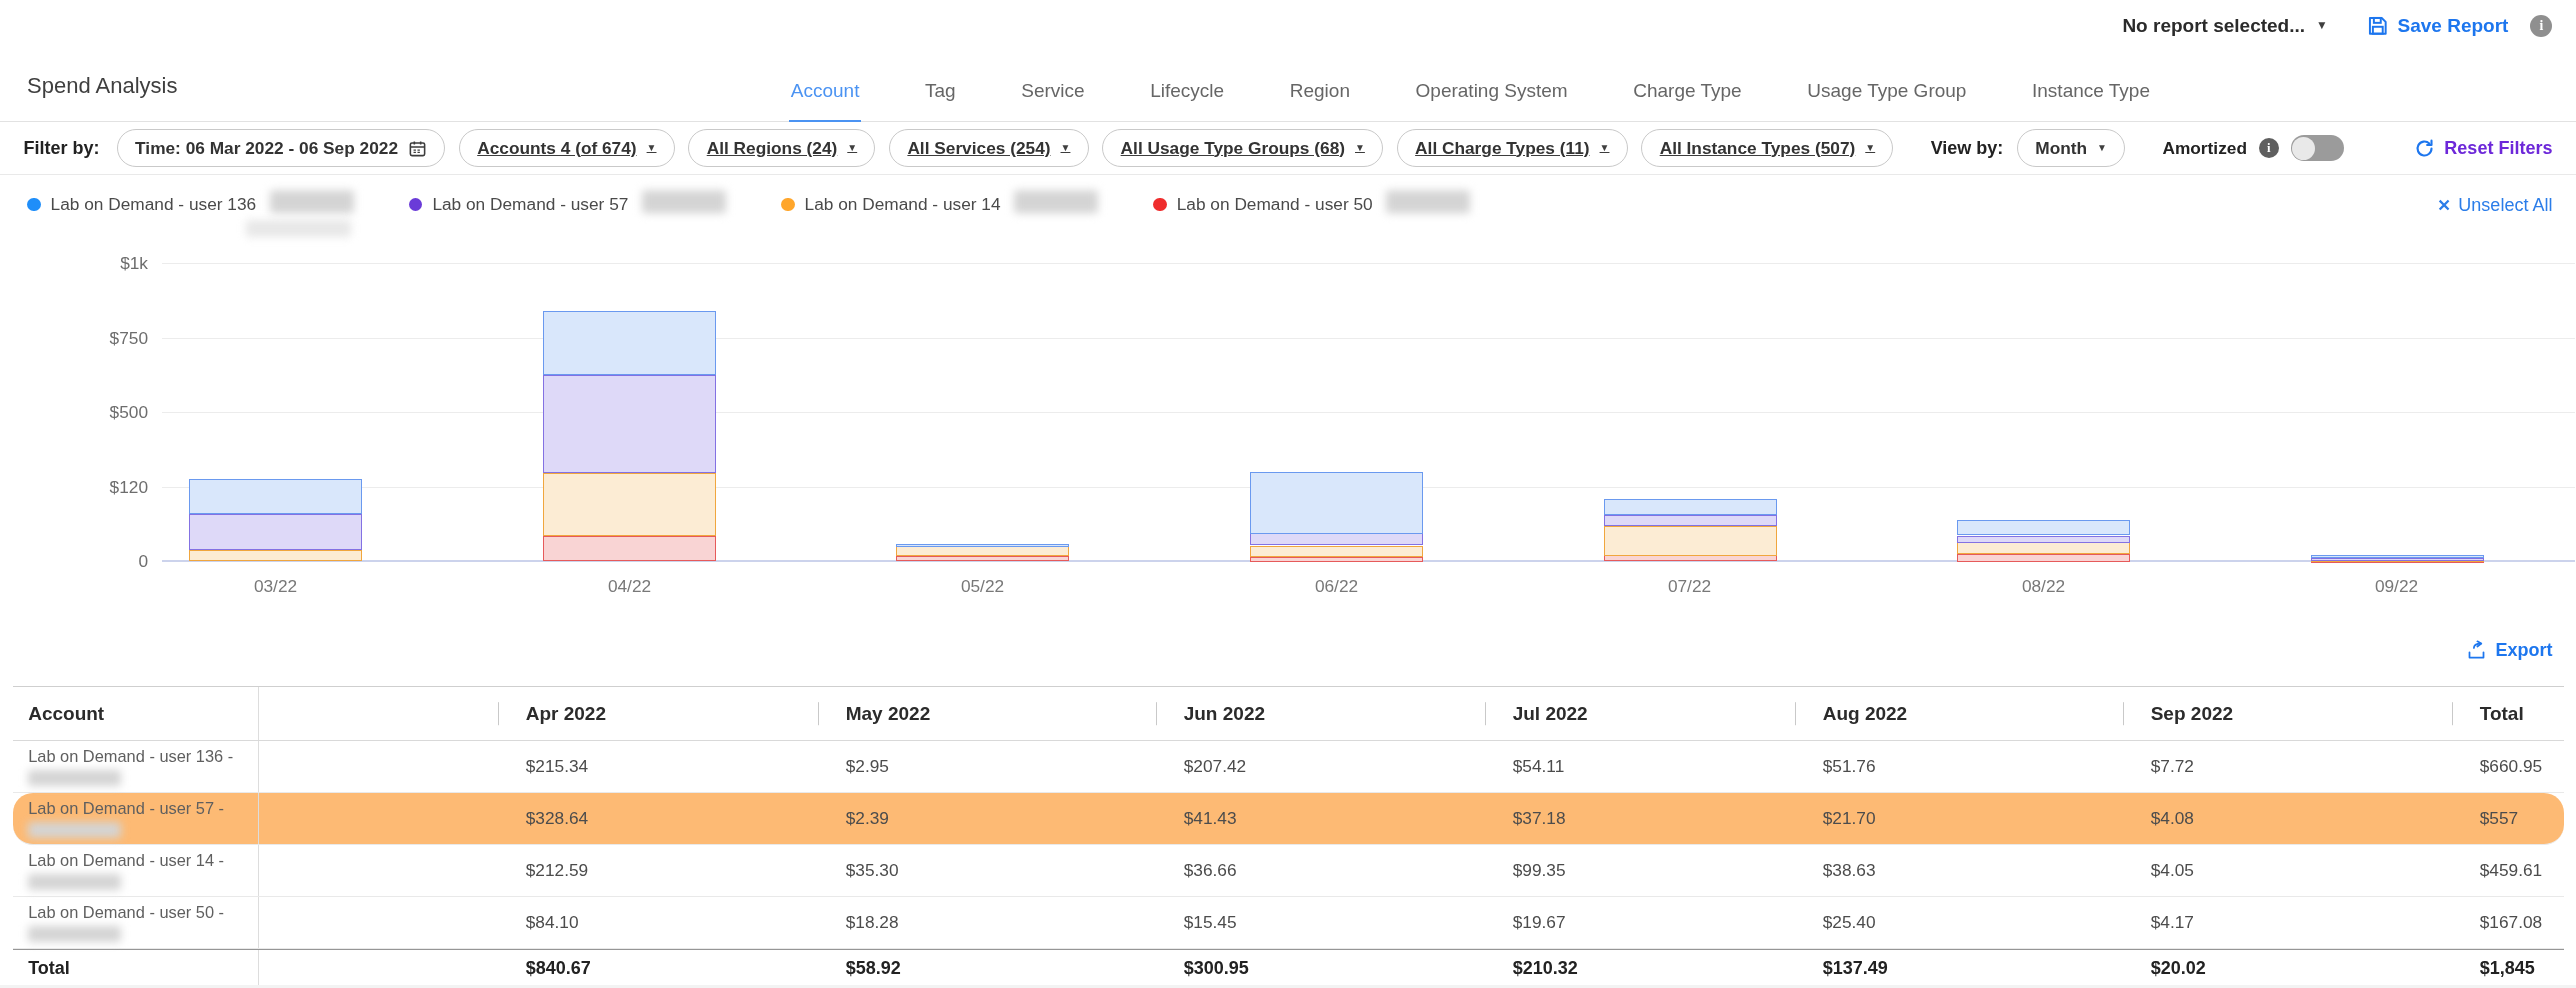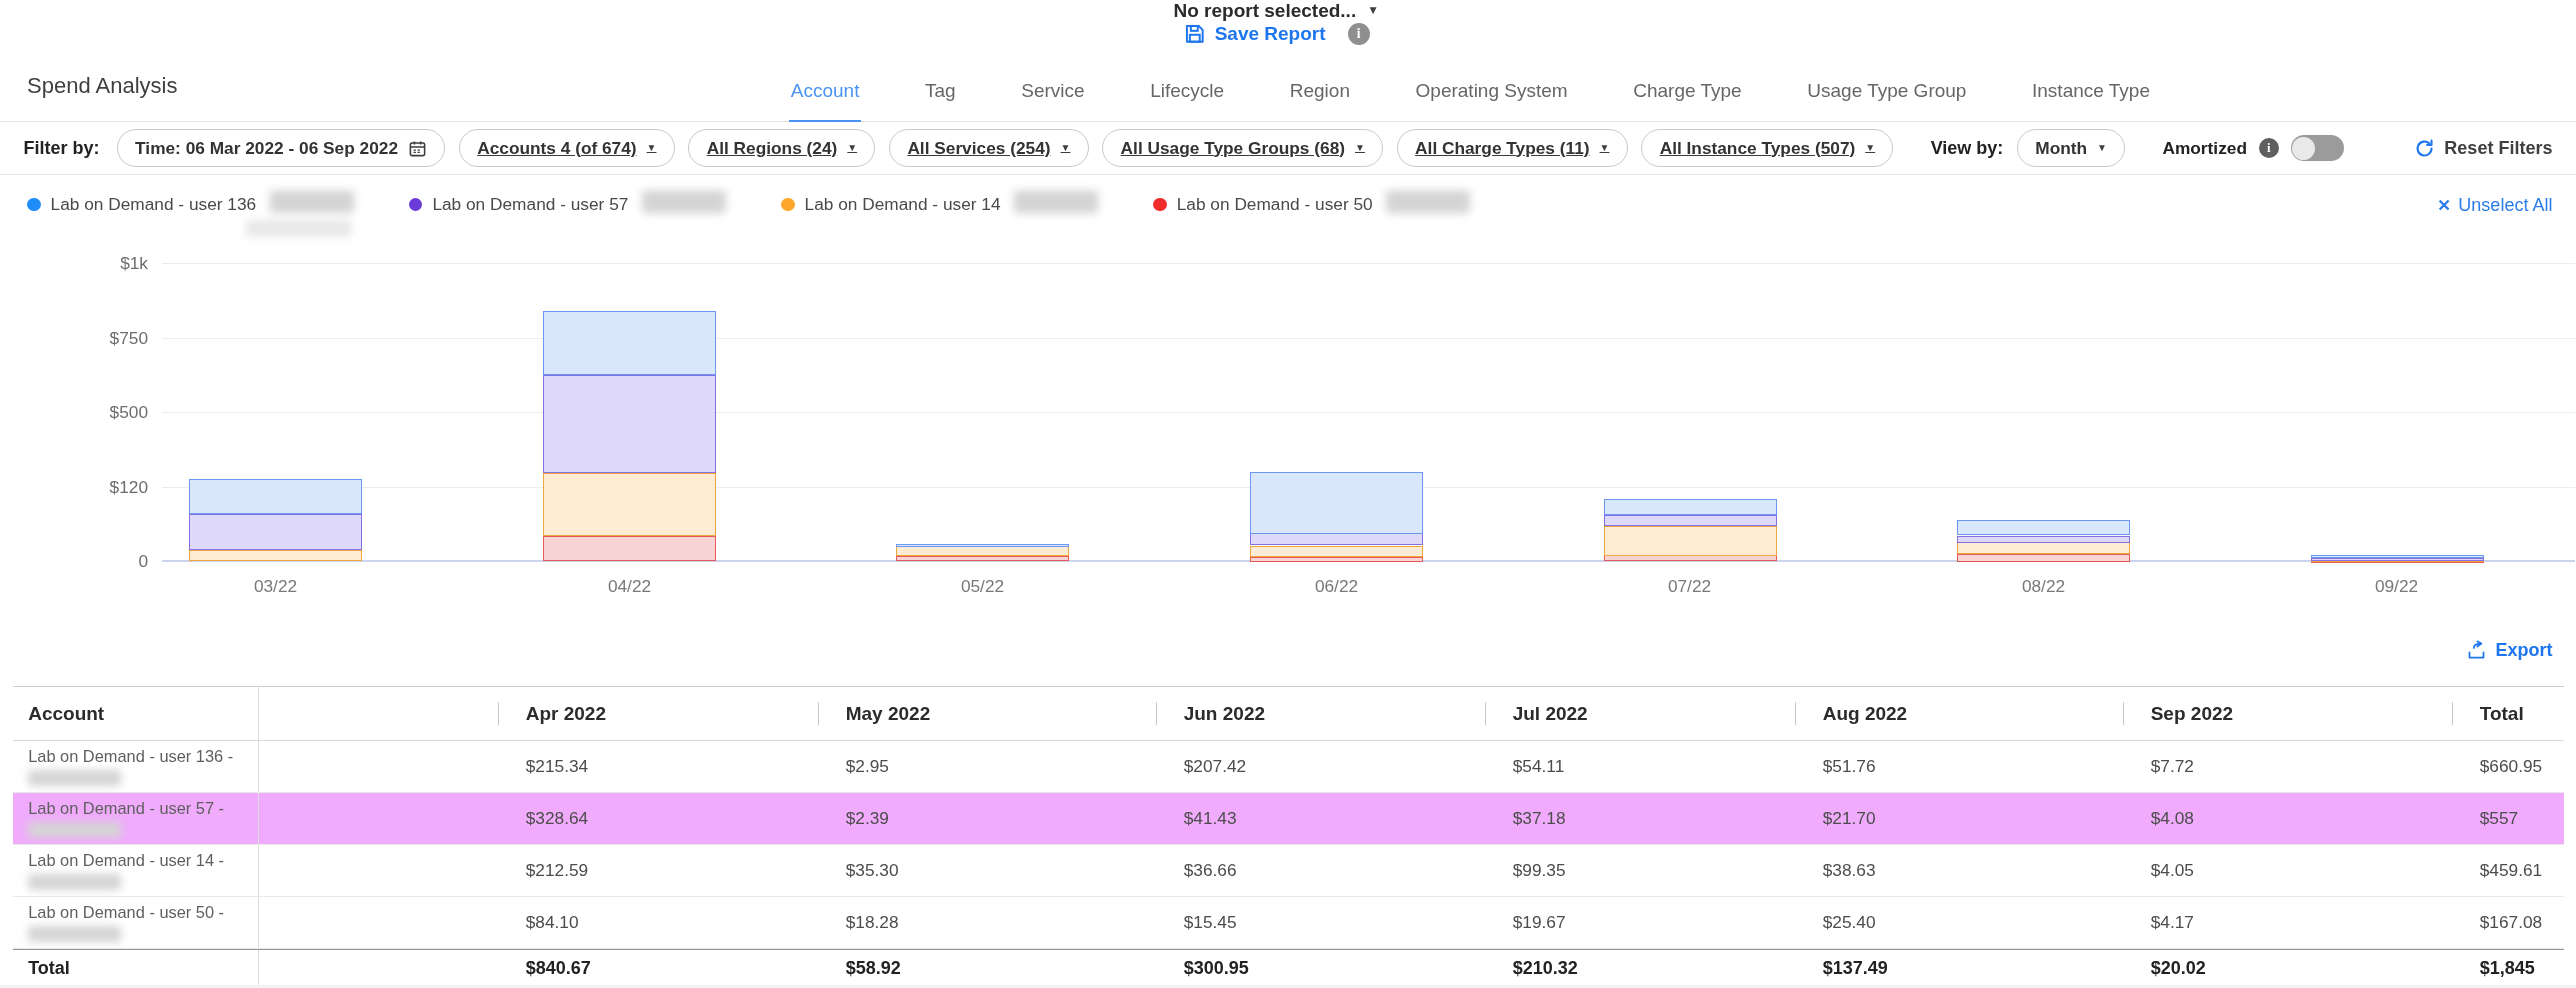--- a/index.html
+++ b/index.html
@@ -2,21 +2,21 @@
 <html style="font-size:14.5px"><head>
 <meta charset="utf-8">
 <style>
   * { margin:0; padding:0; box-sizing:border-box; }
   html,body { width:2576px; height:989px; background:#ffffff; overflow:hidden;
               font-family:"Liberation Sans", sans-serif; color:#3c3c3c; }
   #app { position:relative; width:2576px; height:989px; background:#fff; }
 
   
   .topbar { position:absolute; top:0; left:0; right:0; height:51px;
-            display:flex; align-items:center; padding-right:23.6px;flex-direction:column; }
+            display:flex; align-items:center; justify-content:flex-end; gap:38px; padding-right:23.6px; }
   .report-selector { display:flex; align-items:center; gap:11px; font-size:19px; font-weight:700; color:#2b2b2b; cursor:pointer; }
   .caret { font-size:11.8px; color:#3f3f3f; line-height:1; }
   .save-group { display:flex; align-items:center; gap:22px; }
   .save-btn { display:flex; align-items:center; gap:8.2px; color:#1d76ee; font-size:19px; font-weight:700; cursor:pointer; }
   .info-circle { width:22px; height:22px; border-radius:50%; background:#8f8f8f; color:#fff;
                  font-size:13.6px; font-weight:700; display:flex; align-items:center; justify-content:center;
                  font-family:"Liberation Serif", serif; }
   .info-circle.dark { background:#5f5f5f; width:20px; height:20px; font-size:12.7px; }
 
   
@@ -32,21 +32,21 @@
   .filter-label { font-size:18px; font-weight:700; color:#222; margin-right:3.6px; white-space:nowrap; }
   .pill { display:flex; align-items:center; gap:10px; height:38px; padding:0 17.3px; border:0.9px solid #c9c9c9;
           border-radius:19px; background:#fff; font-size:17.3px; font-weight:700; color:#333;
           white-space:nowrap; cursor:pointer; }
   .pill .caret { font-size:10px; }
   .viewby-label { font-size:18px; font-weight:700; color:#222; margin-left:23.6px; white-space:nowrap; }
   .amortized-group { display:flex; align-items:center; gap:11.8px; margin-left:23.6px; }
   .amortized-label { font-size:17.3px; font-weight:700; color:#222; white-space:nowrap; }
   .toggle { width:53px; height:26px; border-radius:13.6px; background:#9b9b9b; position:relative; cursor:pointer; }
   .toggle .knob { position:absolute; left:1.8px; top:1.8px; width:23px; height:23px; border-radius:50%; background:#e9e9e9; }
-  .reset-btn { margin-left:auto; display:flex; align-items:center; gap:9px; color:#404040;
+  .reset-btn { margin-left:auto; display:flex; align-items:center; gap:9px; color:#6d28d9;
                font-size:18px; font-weight:700; cursor:pointer; white-space:nowrap; }
 
   
   .legend { position:absolute; top:175px; left:0; right:0; height:71px; }
   .legend-items { position:absolute; left:27px; top:18px; display:flex; gap:55px; }
   .legend-item { display:flex; align-items:center; gap:10px; cursor:pointer; }
   .legend-dot { width:13.6px; height:13.6px; border-radius:50%; flex:none; }
   .legend-label { font-size:17.3px; color:#4a4a4a; white-space:nowrap; }
   .redact { background:#d4d4d4; border-radius:2.7px; filter:blur(4.5px); }
   .legend-redact { width:84px; height:23px; margin-left:3.6px; transform:translateY(-2.7px); }
@@ -66,21 +66,21 @@
   
   .export-row { position:absolute; top:640px; right:23.6px; }
   .export-btn { display:flex; align-items:center; gap:8.2px; color:#1d76ee; font-size:18px; font-weight:700; cursor:pointer; }
 
   
   .table { position:absolute; left:12.7px; top:686px; width:2551px; }
   .trow { display:grid; grid-template-columns:246px 239px 320px 338px 329px 310px 328px 329px 111px; align-items:center; }
   .trow.thead { height:55px; border-top:0.9px solid #cfcfcf; border-bottom:0.9px solid #d9d9d9; }
   .thead .tcell { font-size:19px; font-weight:700; color:#2b2b2b; }
   .trow.tdata { height:52px; border-bottom:0.9px solid #e9e9e9; background:#fff; }
-  .trow.tdata.hl { background:#f0abfc; }
+  .trow.tdata.hl { background:#fdba74;border-radius:20px; }
   .trow.ttotal { height:39px; border-top:1.8px solid #969696; border-bottom:0.9px solid #c9c9c9; }
   .ttotal .tcell { font-size:18px; font-weight:700; color:#222; }
   .tcell { padding-left:28px; font-size:17.3px; color:#4c4c4c; height:100%; display:flex; align-items:center; position:relative; }
   .tcell.acc { padding-left:15.5px; border-right:0.9px solid #dddddd; }
   .tcell.tick::before { content:""; position:absolute; left:0; top:50%; transform:translateY(-50%); height:23.6px; width:0.9px; background:#c9c9c9; }
   .trow.tdata .tcell.tick::before, .trow.ttotal .tcell.tick::before { display:none; }
   .acc-inner { display:flex; flex-direction:column; justify-content:center; gap:3.6px; }
   .acc-name { font-size:16.4px; color:#5f5f5f; line-height:1.15; }
   .acc-redact { width:93px; height:16.4px; }
   .bottom-strip { position:absolute; left:0; bottom:0; width:2576px; height:4.5px; background:#f3f3f3; }

